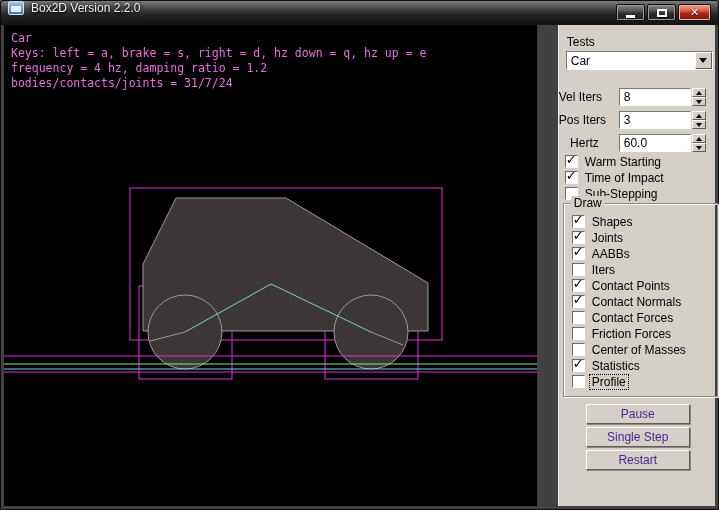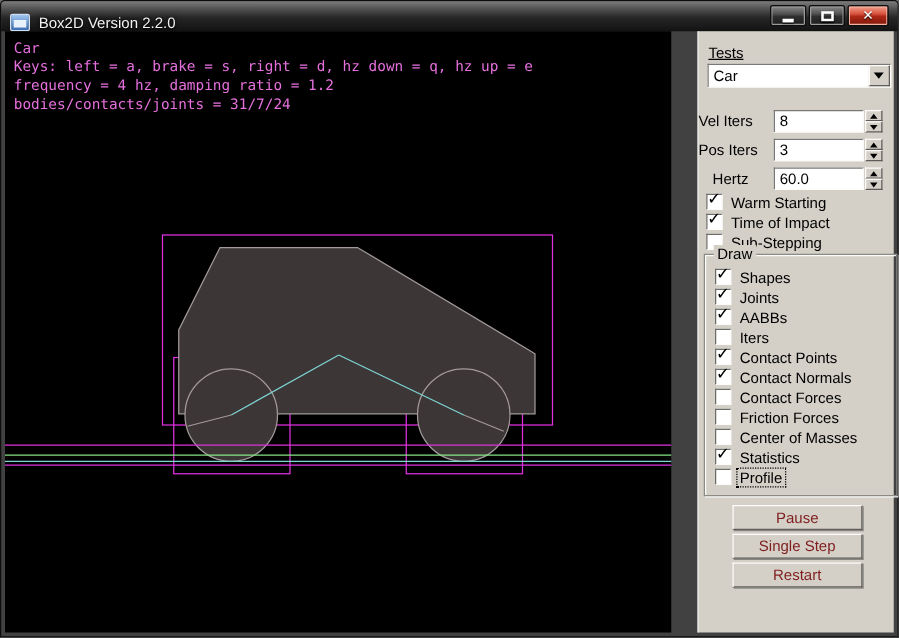--- a/index.html
+++ b/index.html
@@ -4,21 +4,21 @@
 <style>
   * { box-sizing: border-box; margin: 0; padding: 0; }
   html, body { background: #6b6b6b; font-family: "Liberation Sans", sans-serif; }
 
   .window { position: relative; width: 719px; height: 510px; background: #414141;
             box-shadow: inset 0 0 0 1px #0c0c0c; border-radius: 4px 4px 0 0; overflow: hidden; }
 
   
   .titlebar { position: absolute; left: 1px; top: 1px; right: 1px; height: 24px;
               background: linear-gradient(180deg, #7d7d7d 0%, #4a4a4a 30%, #262626 55%, #121212 100%);
-              display: flex; align-items: flex-end; border-radius: 3px 3px 0 0; }
+              display: flex; align-items: flex-start; border-radius: 3px 3px 0 0; }
   .app-icon { width: 16px; height: 14px; margin-left: 7px; border: 1px solid #cfe0f2; border-radius: 2px;
               background: linear-gradient(#9fc5ef, #3f6fb4); position: relative; flex: 0 0 auto; }
   .app-icon::after { content: ""; position: absolute; left: 2px; top: 4px; right: 2px; bottom: 2px; background: #e9f1fb; }
   .win-title { color: #f2f2f2; font-size: 12px; margin-left: 7px; text-shadow: 0 1px 2px #000, 0 0 5px #000; white-space: nowrap; }
   .winbtns { position: absolute; right: 7px; top: 3px; display: flex; gap: 2px; }
   .winbtn { height: 17px; border: 1px solid #0e0e0e; border-radius: 2px;
             display: flex; align-items: center; justify-content: center; cursor: default; }
   .winbtn.min, .winbtn.max { width: 29px; background: linear-gradient(180deg, #8a8a8a 0%, #525252 40%, #2e2e2e 55%, #1d1d1d 100%);
             box-shadow: inset 0 0 0 1px #9b9b9b; }
   .winbtn.close { width: 33px; background: linear-gradient(180deg, #f2a291 0%, #d85540 40%, #ad2716 55%, #7e1a0c 100%);
@@ -38,21 +38,21 @@
   .aabb       { fill: none; stroke: var(--aabb-magenta, #df31df); stroke-width: 1; }
   .aabb-line  { stroke: var(--aabb-magenta, #df31df); stroke-width: 1; }
   .shape      { fill: var(--shape-fill, #3c3636); stroke: var(--shape-stroke, #a39a9a); stroke-width: 1; }
   .shape-axis { stroke: var(--shape-stroke, #a39a9a); stroke-width: 1; }
   .joint      { stroke: var(--joint-cyan, #7fd4d4); stroke-width: 1; fill: none; }
   .sline-green{ stroke: var(--static-green, #84e686); stroke-width: 1; }
 
   
   .panel { position: relative; width: 162px; height: 481px; background: var(--panel-bg, #d4d0c8);
            border-left: 1px solid #eceae6; font-size: 12px; color: #000; }
-  .tests-label { position: absolute; left: 8px; top: 10px; text-decoration: underline; }
+  .tests-label { position: absolute; left: 8px; top: 10px; }
   .combo { position: absolute; left: 7px; top: 26px; width: 147px; height: 19px; background: #fff;
            border: 1px solid; border-color: #7a7874 #fdfcfa #fdfcfa #7a7874; display: flex; align-items: center; }
   .combo-text { flex: 1; padding-left: 4px; overflow: hidden; white-space: nowrap; }
   .combo-btn { width: 17px; height: 17px; background: var(--panel-bg, #d4d0c8); border: 1px solid;
                border-color: #fdfcfa #5f5d59 #5f5d59 #fdfcfa; display: flex; align-items: center; justify-content: center; }
   .arrow-down { width: 0; height: 0; border-left: 4px solid transparent; border-right: 4px solid transparent; border-top: 5px solid #000; }
 
   .spin-row { position: absolute; left: 0; width: 158px; height: 18px; display: flex; align-items: center; }
   .spin-label { width: 60px; text-align: right; padding-right: 20px; white-space: nowrap; }
   .spin-edit { width: 72px; height: 18px; background: #fff; border: 1px solid;
@@ -71,21 +71,21 @@
   .cb-label { margin-left: 5px; white-space: nowrap; padding: 0 2px; }
   .cb-label.focused { outline: 1px dotted #000; }
 
   .groupbox { position: absolute; left: 4px; top: 178px; width: 155px; height: 194px;
               border: 1px solid #8c8a85; box-shadow: 1px 1px 0 rgba(255,255,255,.9), inset 1px 1px 0 rgba(255,255,255,.9); }
   .group-title { position: absolute; left: 7px; top: -8px; background: var(--panel-bg, #d4d0c8); padding: 0 3px; }
   .groupbox .check-row { left: 8px; }
 
   .btn { position: absolute; left: 27px; width: 104px; height: 20px; background: var(--panel-bg, #d4d0c8);
          border: 1px solid; border-color: #fdfcfa #5f5d59 #5f5d59 #fdfcfa; box-shadow: 1px 1px 0 #8a8880;
-         font: 12px "Liberation Sans", sans-serif; color: #7f1d1d; cursor: default; }
+         font: 12px "Liberation Sans", sans-serif; color: #4c1d95; cursor: default; }
 </style>
 </head>
 <body>
 
 <div class="window">
 
   <div class="titlebar">
     <span class="app-icon"></span>
     <span class="win-title">Box2D Version 2.2.0</span>
     <div class="winbtns">

